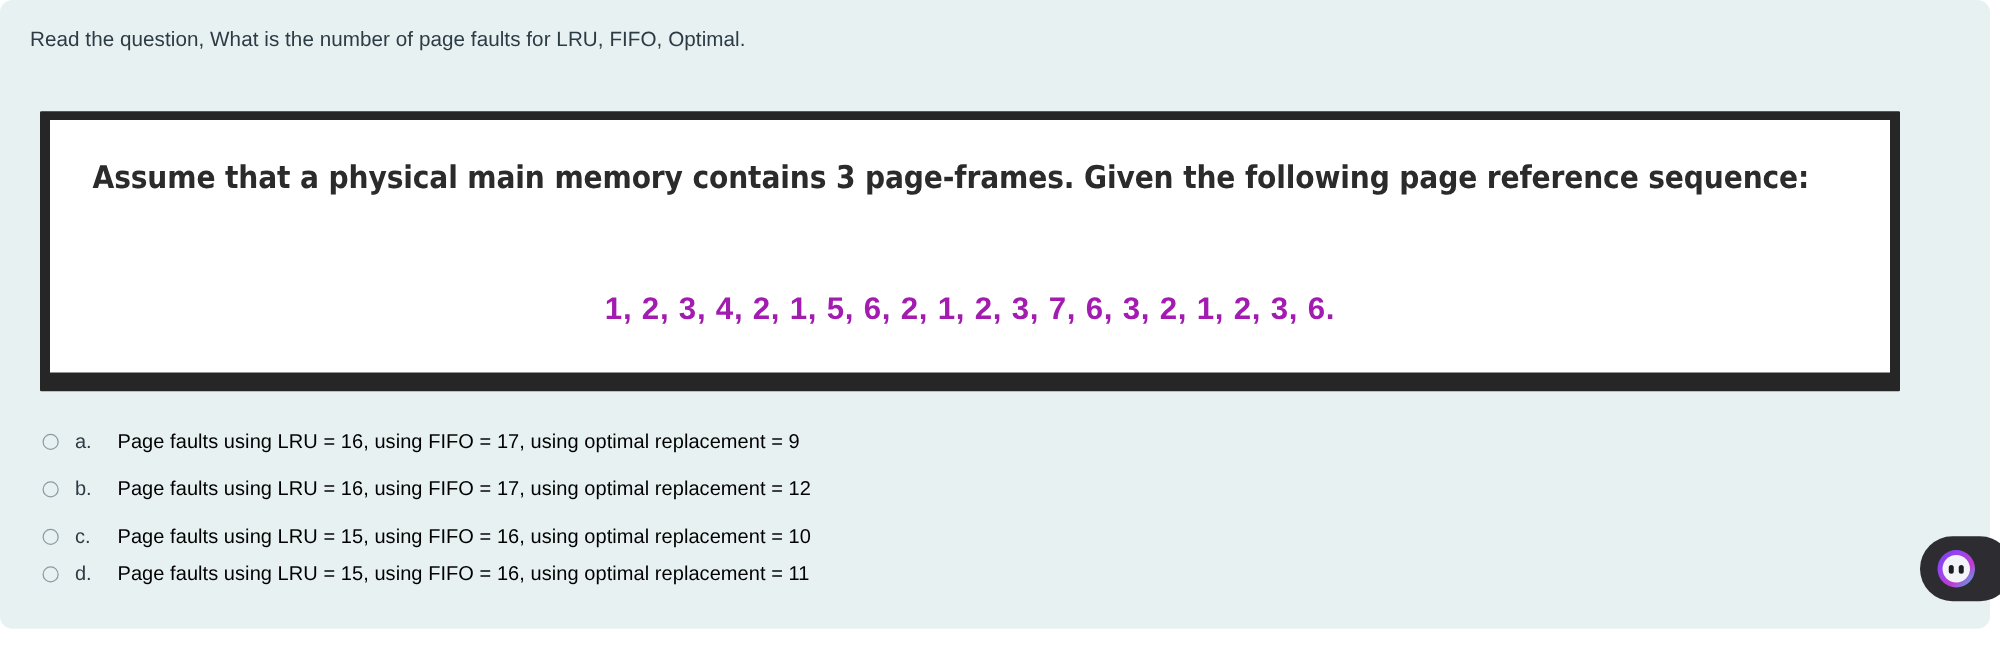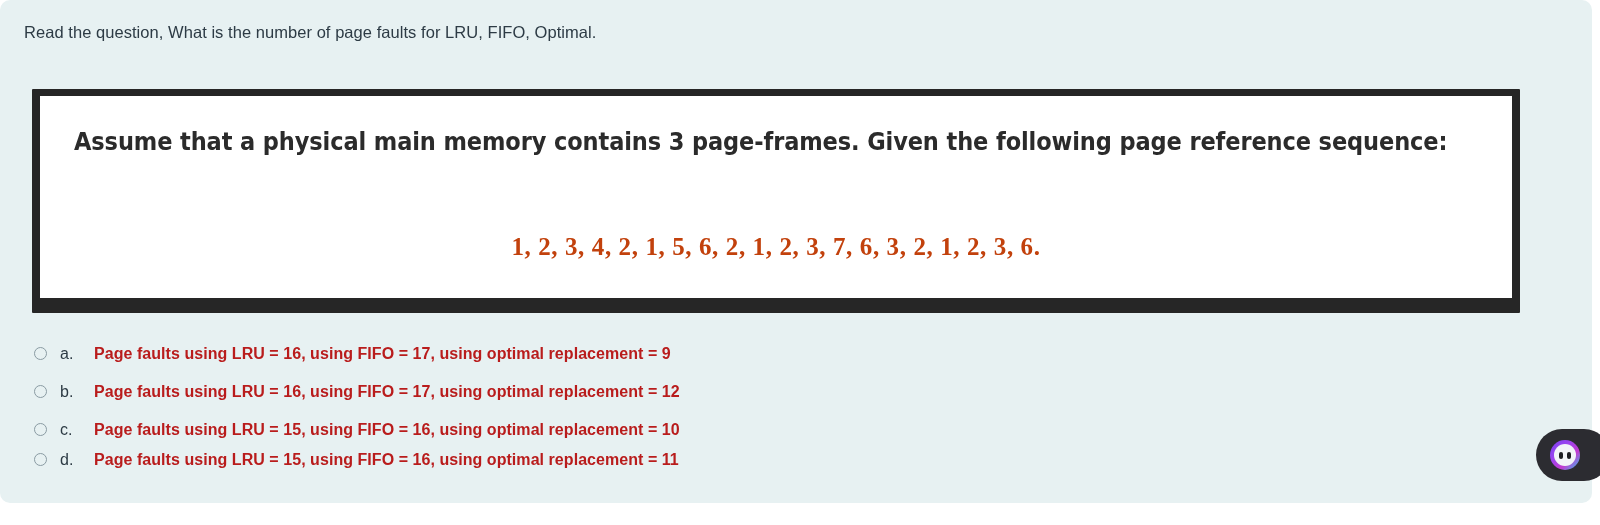--- a/index.html
+++ b/index.html
@@ -78,25 +78,25 @@
     text-align-last: left;
     letter-spacing: -0.1px;
   }
 
   .q-sequence {
     position: absolute;
     left: 0;
     top: 136px;
     width: 1472px;
     text-align: center;
-    font-family: Liberation Serif, serif;
+    font-family: Liberation Sans, sans-serif;
     font-weight: 700;
     font-size: 25px;
     line-height: 30px;
-    color: #c2410c;
+    color: #a21caf;
     letter-spacing: 0.6px;
   }
 
   
   .options {
     position: absolute;
     left: 34px;
     top: 344px;
     width: 1000px;
   }
@@ -124,24 +124,23 @@
     margin-left: 13px;
     font-size: 16px;
     line-height: 20px;
     color: #2d3b45;
     flex: 0 0 auto;
   }
 
   .opt-text {
     font-size: 16px;
     line-height: 20px;
-    color: #b91c1c;
+    color: #000000;
     white-space: nowrap;
     letter-spacing: 0.05px;
-    font-weight: bold;
   }
 
   
   .assistant-widget {
     position: absolute;
     right: -18px;
     bottom: 22px;
     width: 74px;
     height: 52px;
     background: #2c2c31;

